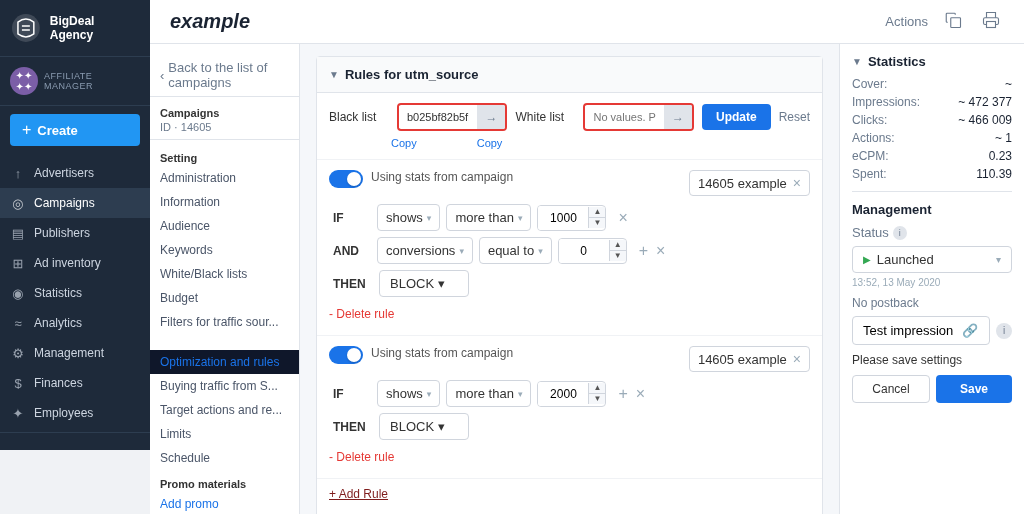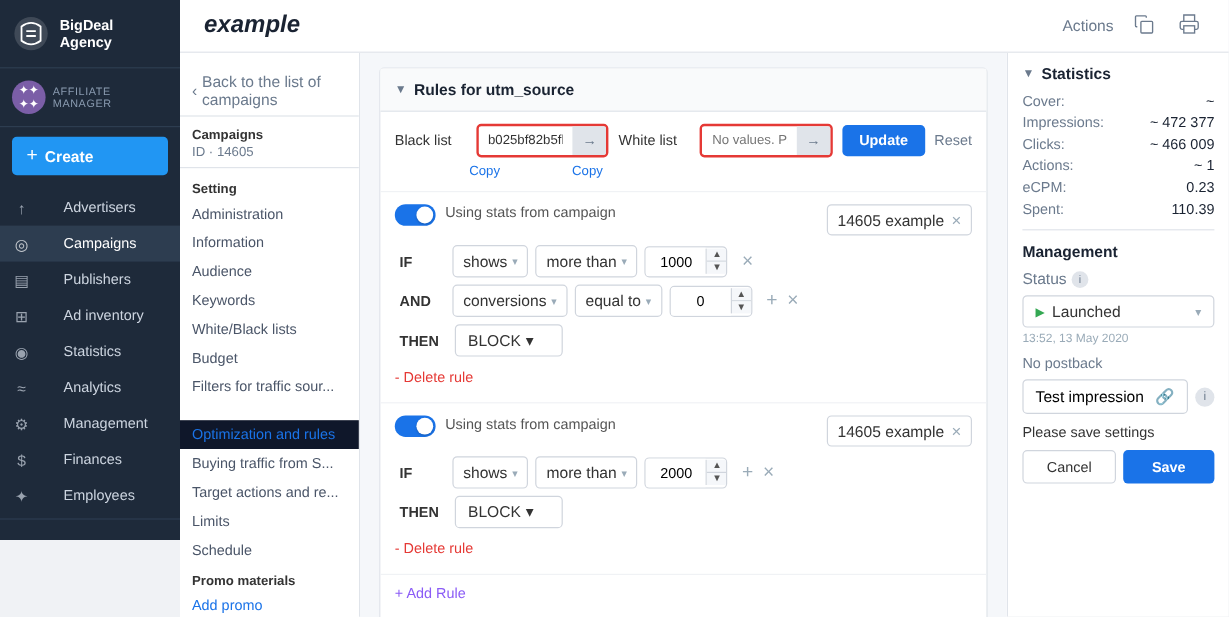--- a/index.html
+++ b/index.html
@@ -12,21 +12,21 @@
     .sidebar-logo-text { color: #fff; font-size: 12px; font-weight: 700; line-height: 1.2; }
     .sidebar-affiliate { display: flex; align-items: center; gap: 6px; padding: 10px; border-bottom: 1px solid #2d3d50; }
     .sidebar-affiliate-icon { width: 28px; height: 28px; background: #7b5ea7; border-radius: 50%; display: flex; align-items: center; justify-content: center; font-size: 10px; color: #fff; flex-shrink: 0; }
     .sidebar-affiliate-label { font-size: 9px; color: #8a9bb0; text-transform: uppercase; letter-spacing: 0.5px; }
     .create-btn { margin: 8px 10px; background: #2196f3; color: #fff; border: none; border-radius: 4px; padding: 7px 12px; cursor: pointer; font-size: 12px; font-weight: 600; display: flex; align-items: center; gap: 6px; }
     .create-btn .plus { font-size: 16px; font-weight: 300; }
     .sidebar-nav { flex: 1; padding: 4px 0; }
     .sidebar-item { display: flex; align-items: center; gap: 8px; padding: 7px 10px; cursor: pointer; color: #cdd5e0; transition: background 0.15s; }
     .sidebar-item.active { background: #2d3d50; color: #fff; }
     .sidebar-item-icon { width: 16px; height: 16px; display: flex; align-items: center; justify-content: center; flex-shrink: 0; opacity: 0.7; }
-    .sidebar-item-label { font-size: 12px; margin-left: 19px; }
+    .sidebar-item-label { font-size: 12px; }
     .sidebar-bottom { padding: 8px 0; border-top: 1px solid #2d3d50; }
 
     
     .main { flex: 1; display: flex; flex-direction: column; height: 514px; overflow: hidden; }
 
     
     .topbar { display: flex; align-items: center; justify-content: space-between; padding: 0 20px; height: 44px; background: #fff; border-bottom: 1px solid #e0e4ea; flex-shrink: 0; }
     .topbar-title { font-size: 20px; font-weight: 600; color: #1a2332; font-style: italic; }
     .topbar-actions { display: flex; align-items: center; gap: 12px; color: #6b7a8d; }
     .topbar-action-btn { background: none; border: none; cursor: pointer; color: #6b7a8d; padding: 4px; }
@@ -82,21 +82,21 @@
     .number-spinners { display: flex; flex-direction: column; border-left: 1px solid #d0d5dd; }
     .spinner-btn { background: #f5f7fa; border: none; cursor: pointer; font-size: 8px; padding: 1px 4px; line-height: 1; color: #555; }
     .spinner-btn:first-child { border-bottom: 1px solid #d0d5dd; }
     .action-icons { display: flex; gap: 4px; margin-left: 4px; }
     .icon-btn { background: none; border: none; cursor: pointer; color: #9aabb8; font-size: 16px; padding: 2px; }
 
     .then-row { display: flex; align-items: center; gap: 8px; margin-bottom: 6px; padding-left: 4px; }
     .then-select { display: flex; align-items: center; gap: 4px; border: 1px solid #d0d5dd; border-radius: 4px; padding: 5px 10px; background: #fff; cursor: pointer; font-size: 12px; color: #333; min-width: 90px; }
 
     .delete-rule-link { color: #e53935; cursor: pointer; font-size: 12px; background: none; border: none; padding: 4px 0; }
-    .add-rule-link { color: #8b5cf6; cursor: pointer; font-size: 12px; background: none; border: none; padding: 8px 12px; display: block; }
+    .add-rule-link { color: #7f1d1d; cursor: pointer; font-size: 12px; background: none; border: none; padding: 8px 12px; display: block; text-decoration: underline; }
 
     .isp-section { padding: 10px 12px; }
 
     
     .right-panel { width: 185px; background: #fff; border-left: 1px solid #e0e4ea; overflow-y: auto; flex-shrink: 0; padding: 10px 12px; }
     .stats-section-title { display: flex; align-items: center; gap: 6px; font-size: 13px; font-weight: 600; color: #1a2332; margin-bottom: 8px; }
     .stats-row { display: flex; justify-content: space-between; margin-bottom: 4px; }
     .stats-key { color: #6b7a8d; font-size: 12px; }
     .stats-val { color: #1a2332; font-size: 12px; font-weight: 500; }
     .divider { height: 1px; background: #e0e4ea; margin: 10px 0; }

